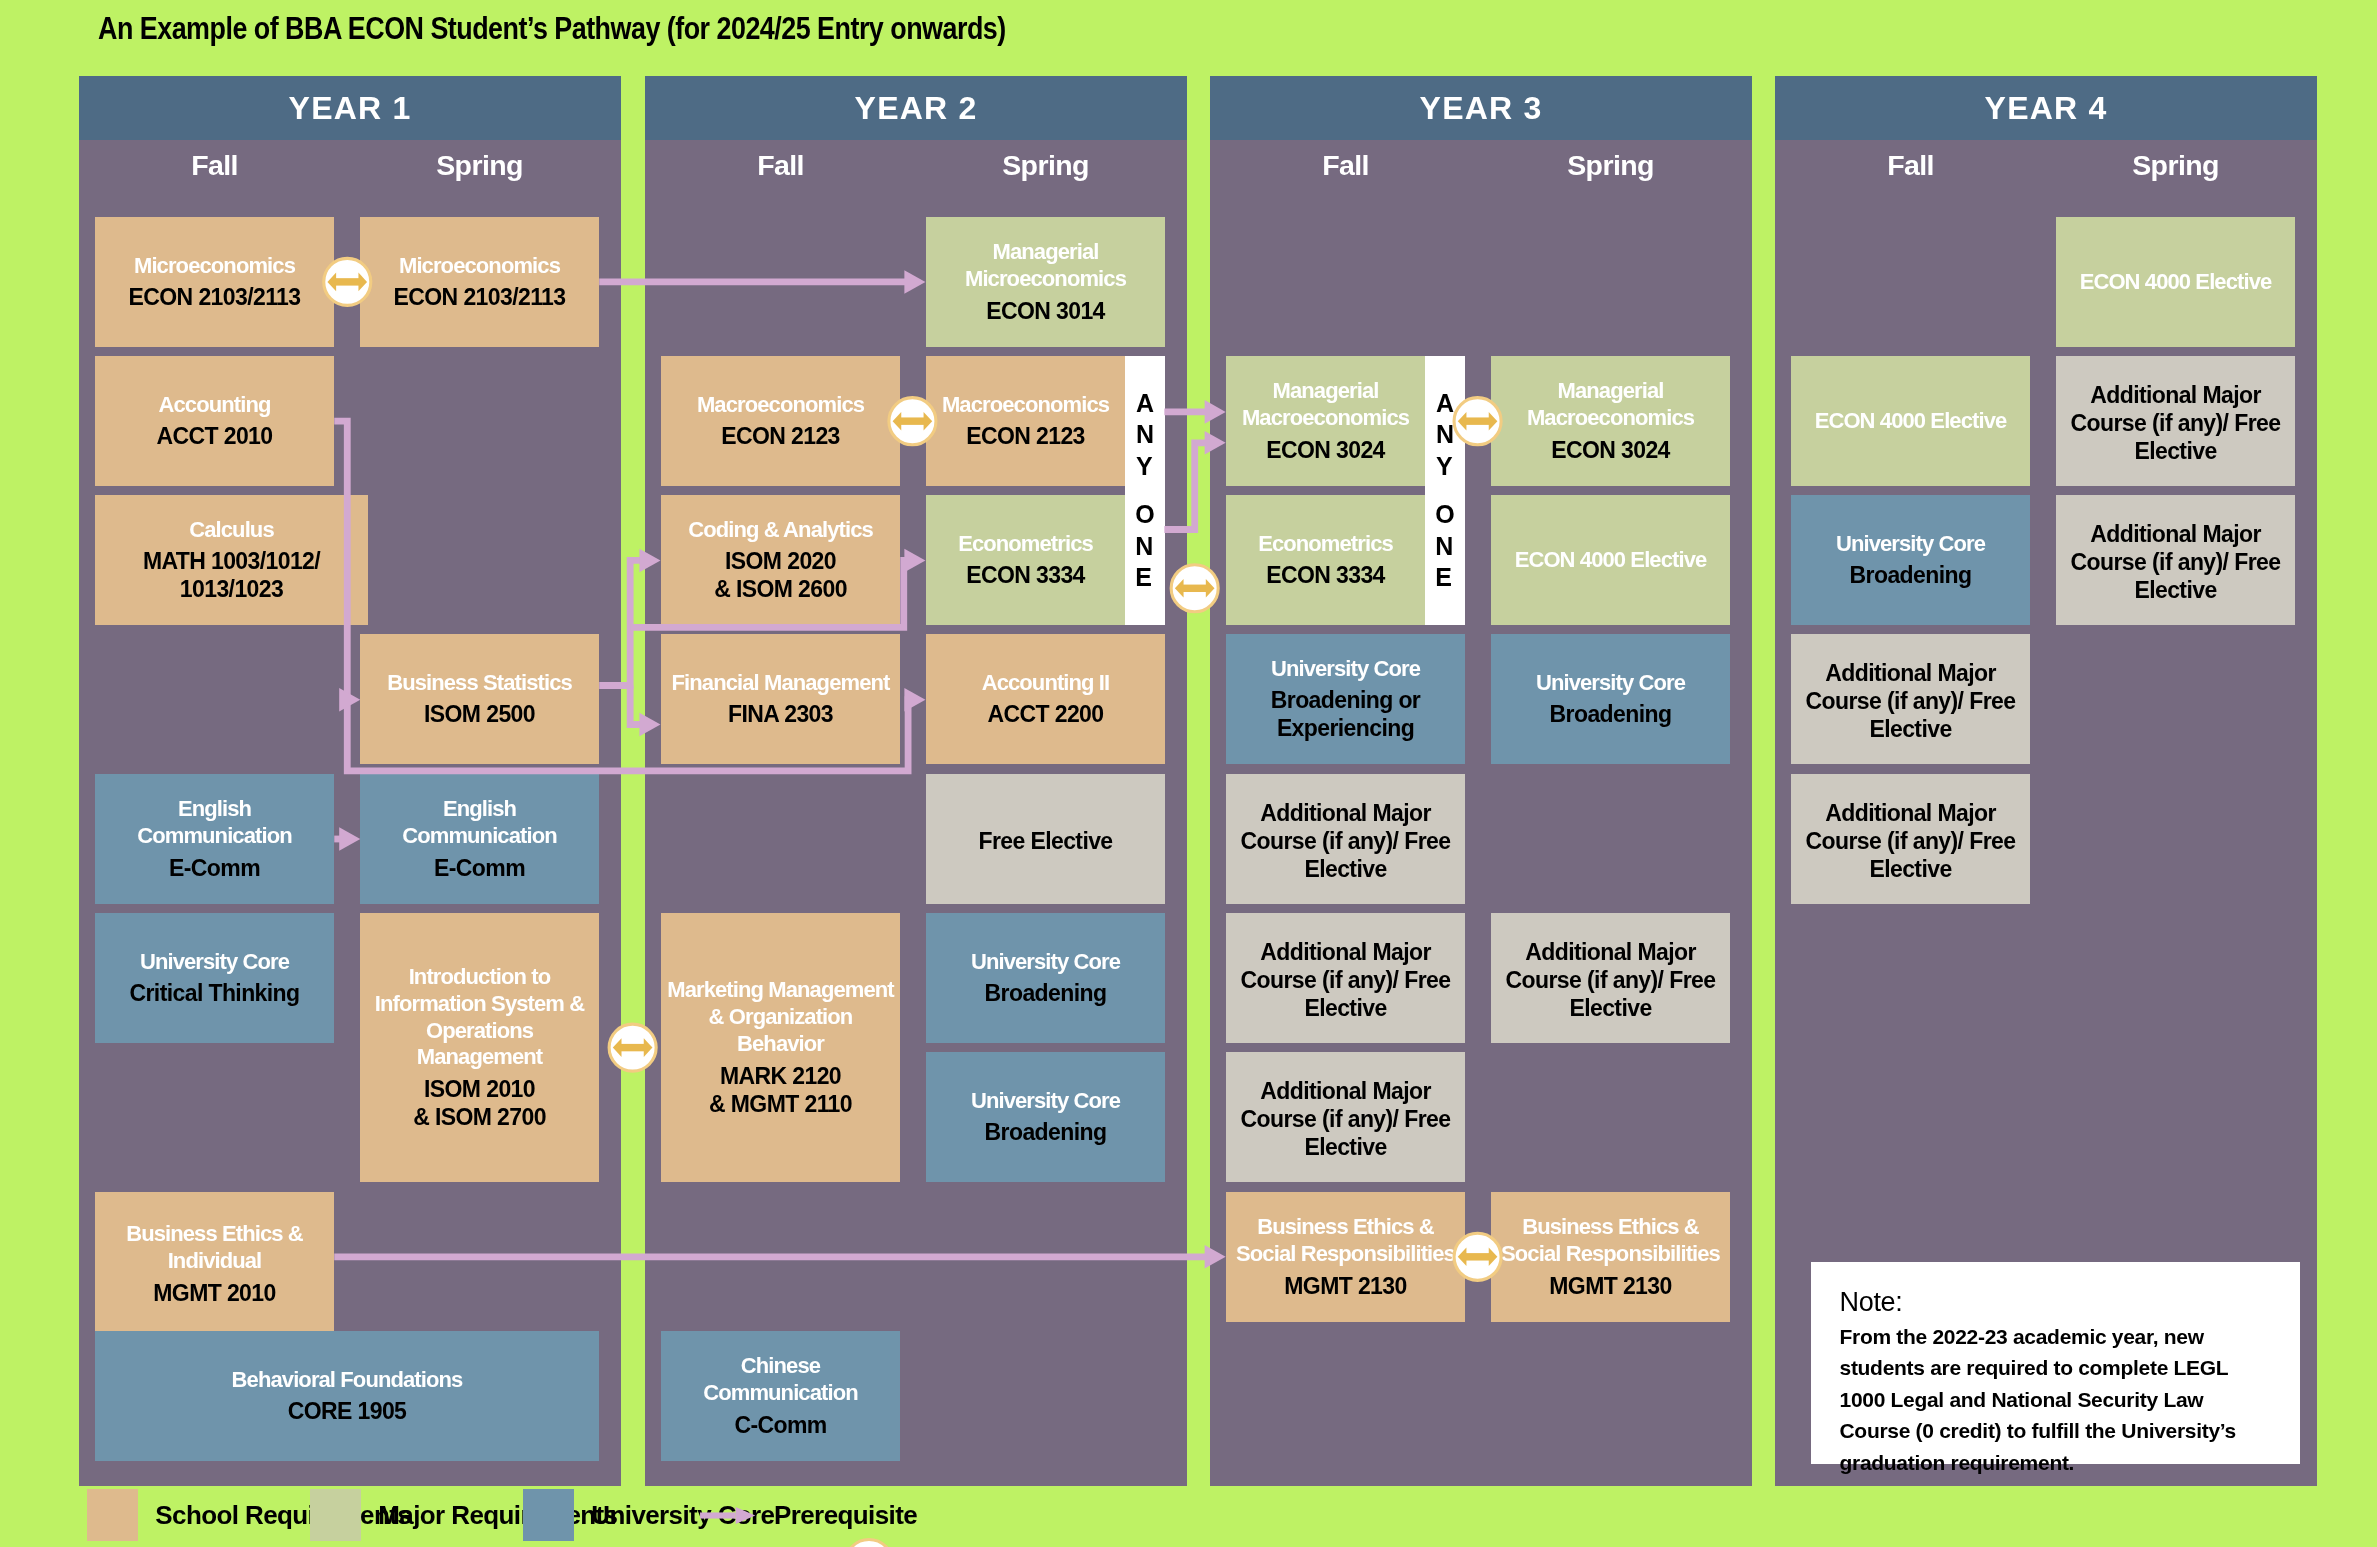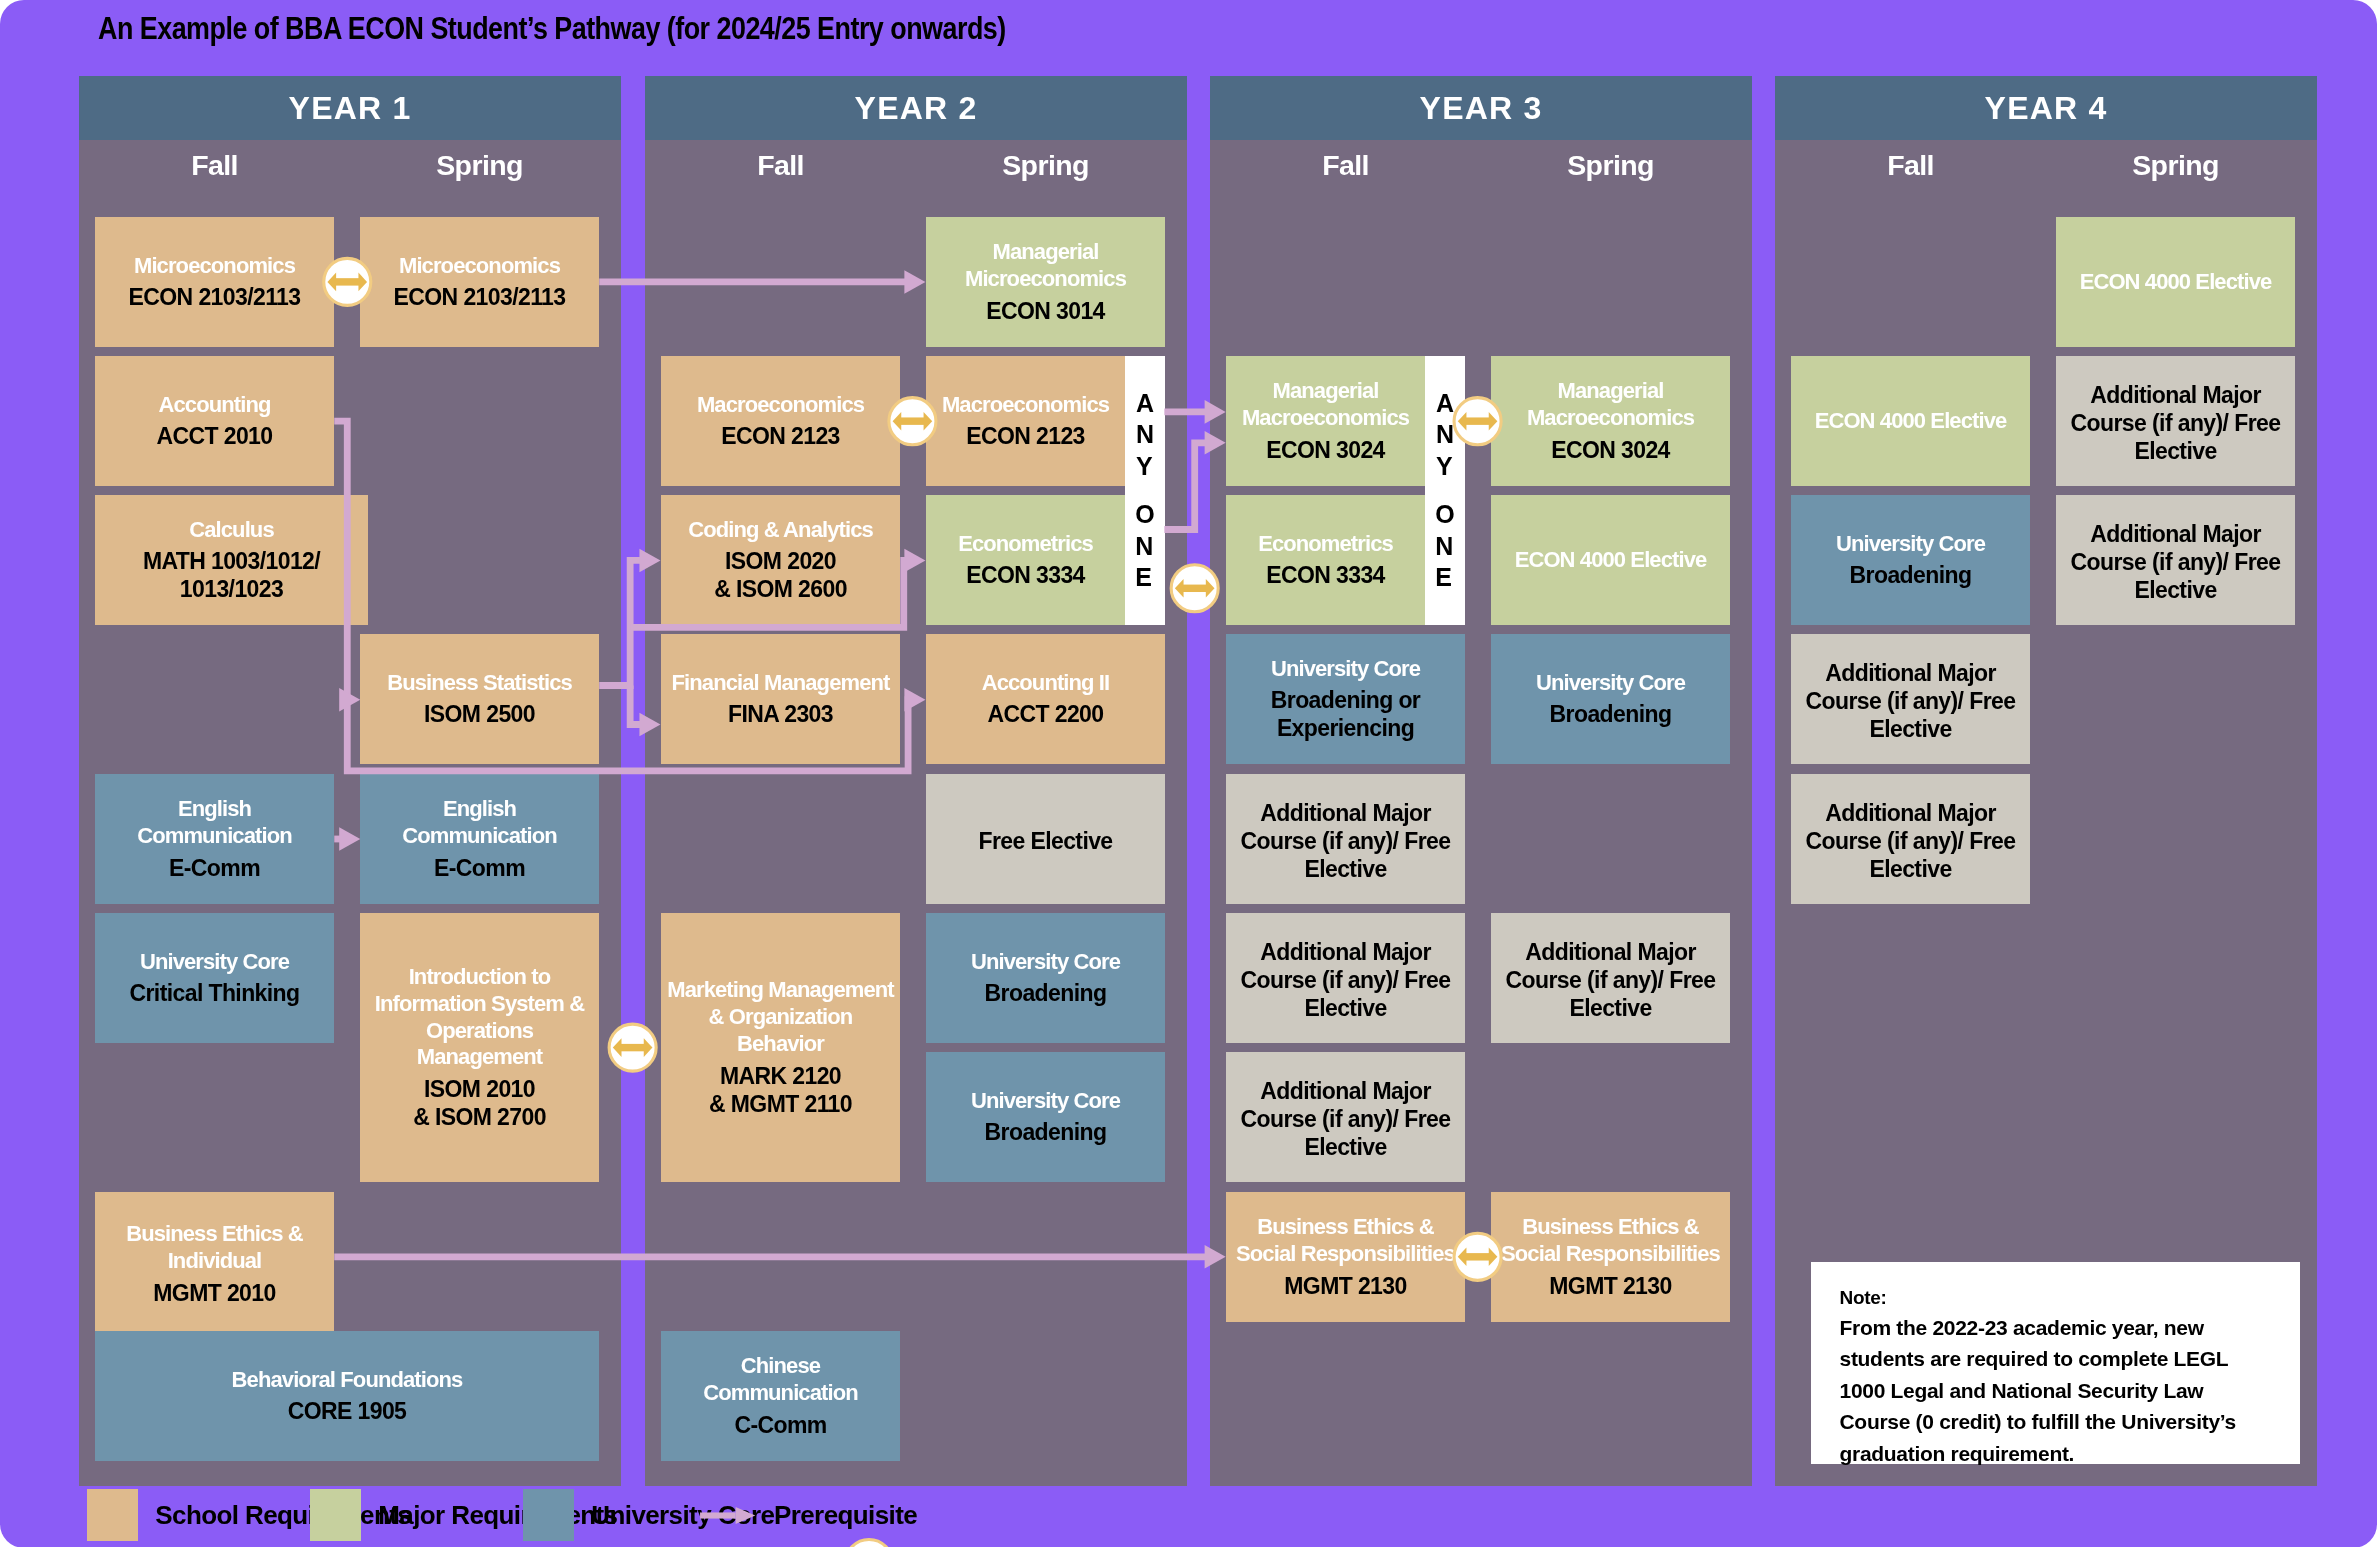--- a/index.html
+++ b/index.html
@@ -1,38 +1,38 @@
 <!DOCTYPE html>
 <html style="--header: #4e6b85; --panel: #766a80; --school: #deba8d; --major: #c6d09e; --core: #6f94ab; --elective: #cdc9c0; --prereq: #d2a9d1; --either: #e8b84e; --either_ring: #f2cc82;font-size:10px"><head>
 <meta charset="utf-8">
 <style>
   html,body{margin:0;padding:0;background:#ffffff;}
-  .stage{position:relative;width:2377px;height:1548px;background:#8b5cf6;overflow:hidden;
-         font-family:"Liberation Sans", sans-serif;border-radius:24px;}
+  .stage{position:relative;width:2377px;height:1548px;background:#bef264;overflow:hidden;
+         font-family:"Liberation Sans", sans-serif;}
   .page-title{position:absolute;left:98px;top:10px;font-size:32px;font-weight:700;color:#000;
       letter-spacing:-0.6px;transform:scaleX(.84);transform-origin:left center;white-space:nowrap;}
   .panel{position:absolute;top:76px;height:1410px;width:542px;background:var(--panel);}
   .panel-header{position:absolute;left:0;top:0;width:100%;height:64px;background:var(--header);
       display:flex;align-items:center;justify-content:center;color:#fff;font-size:32px;font-weight:700;letter-spacing:1.2px;}
   .sem-label{position:absolute;top:73px;width:239px;text-align:center;color:#fff;font-size:28.5px;font-weight:600;letter-spacing:-0.6px;}
   .box{position:absolute;display:flex;flex-direction:column;align-items:center;justify-content:center;
       text-align:center;padding:5px 6.2px;box-sizing:border-box;}
   .box .title{color:#fff;font-size:22px;font-weight:700;letter-spacing:-0.9px;line-height:1.22;}
   .box .code{color:#000;font-size:23px;font-weight:700;letter-spacing:-0.6px;line-height:1.22;margin-top:3.7px;white-space:pre-line;}
   .box.school{background:var(--school);}
   .box.major{background:var(--major);}
   .box.core{background:var(--core);}
   .box.elective{background:var(--elective);}
   .anyone{position:absolute;background:#fff;display:flex;flex-direction:column;align-items:center;
       justify-content:space-between;padding:32px 0;box-sizing:border-box;}
   .anyone span{display:block;color:#000;font-size:25px;font-weight:700;line-height:1.25;}
   .overlay{position:absolute;left:0;top:0;pointer-events:none;}
   .note{position:absolute;left:1811px;top:1262px;width:489px;height:202px;background:#fff;
       box-sizing:border-box;padding:25px 28.5px;}
-  .note .note-title{font-size:19px;font-weight:700;color:#000;letter-spacing:-0.3px;}
+  .note .note-title{font-size:27px;font-weight:400;color:#000;letter-spacing:-0.3px;}
   .note .note-body{font-size:21px;font-weight:600;color:#000;letter-spacing:-0.3px;line-height:1.5;margin-top:2.5px;}
   .legend{position:absolute;left:0;top:1487px;width:2377px;height:61px;}
   .legend-item{position:absolute;top:0;height:56px;display:flex;align-items:center;}
   .legend-swatch{width:51px;height:52px;margin-right:17.3px;}
   .legend-label{font-size:26px;font-weight:600;color:#000;letter-spacing:-0.6px;white-space:nowrap;}
 </style>
 </head>
 <body>
 
 <div class="stage">

